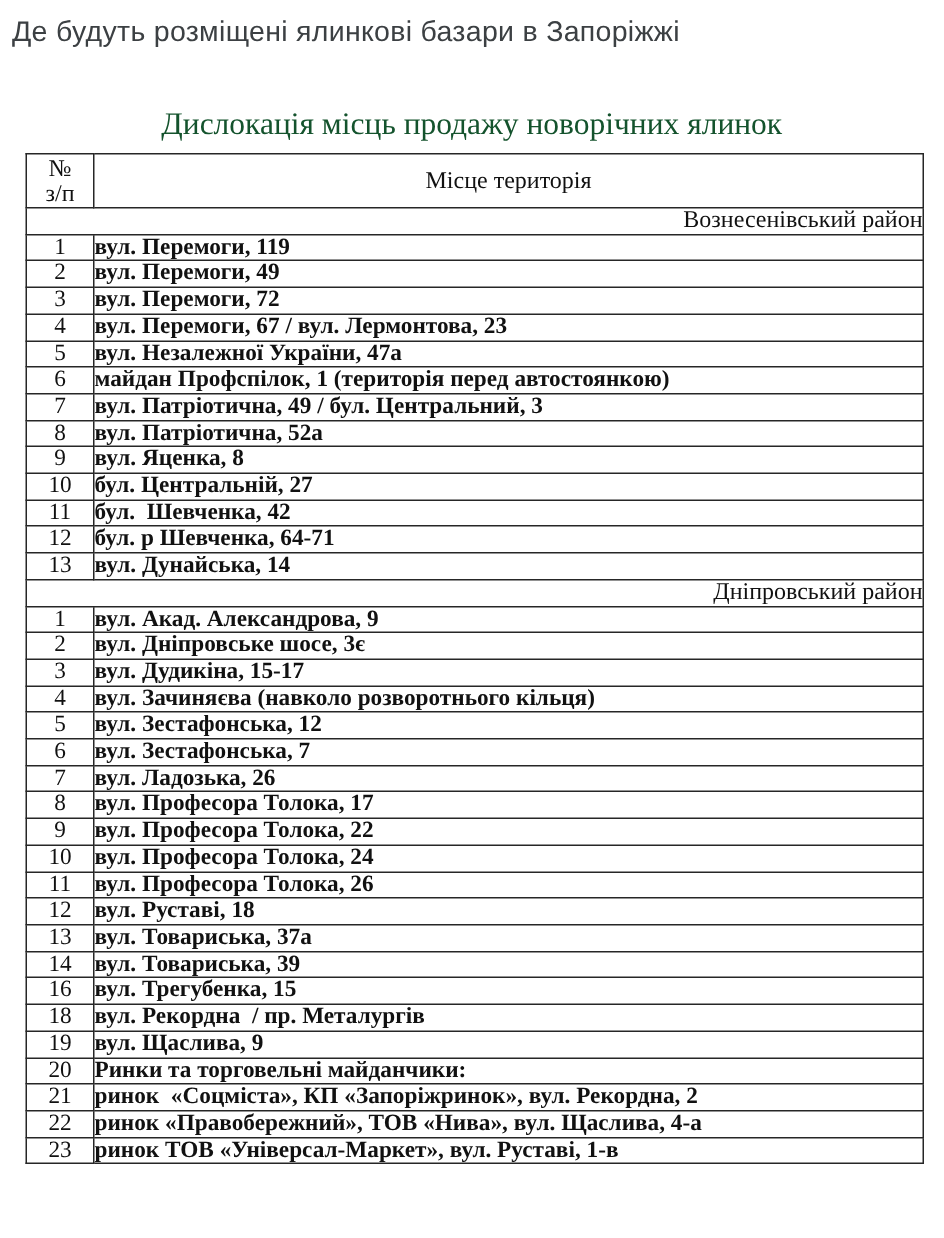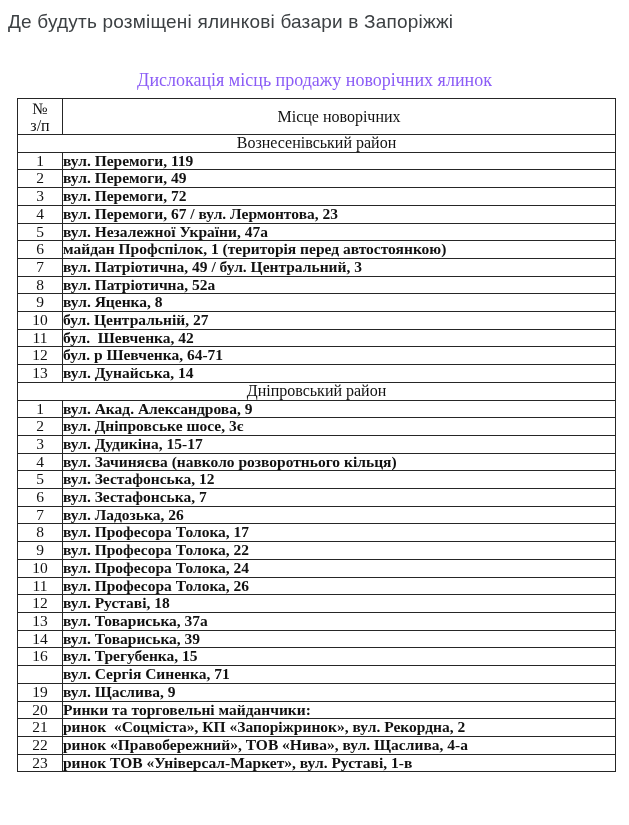--- a/index.html
+++ b/index.html
@@ -18,22 +18,22 @@
   .page-title {
     font-family: "Liberation Sans", "DejaVu Sans", sans-serif;
     font-size: 19px;
     font-weight: 400;
     color: #3c4043;
     margin: 11px 8px 0 8px;
     letter-spacing: 0.2px;
   }
   .table-caption {
     font-family: "Liberation Serif", "DejaVu Serif", serif;
-    font-size: 18px;
-    color: #8b5cf6;
+    font-size: 21px;
+    color: #14532d;
     text-align: center;
     margin: 37px 0 7px 0;
   }
   table.tree-markets {
     border-collapse: collapse;
     table-layout: fixed;
     width: 598px;
     margin-left: 17px;
   }
   table.tree-markets th,
@@ -63,21 +63,21 @@
   td.num-cell {
     text-align: center;
   }
   td.place-cell {
     text-align: left;
     padding-left: 7px;
     white-space: pre-wrap;
     font-weight: bold;
   }
   td.section-cell {
-    text-align: center;
+    text-align: right;
     font-size: 16px;
   }
 </style>
 </head>
 <body>
 
 <h1 class="page-title">Де будуть розміщені ялинкові базари в Запоріжжі</h1>
 
 <div class="table-caption">Дислокація місць продажу новорічних ялинок</div>
 
@@ -87,21 +87,21 @@
     <col class="place-col">
   </colgroup>
   <thead>
     <tr>
       <th>
         <span class="two-line">
           <span>№</span>
           <span>з/п</span>
         </span>
       </th>
-      <th>Місце новорічних</th>
+      <th>Місце територія</th>
     </tr>
   </thead>
   <tbody id="table-body">
       <tr>
         <td colspan="2" class="section-cell">Вознесенівський район</td>
       </tr>
       <tr>
         <td class="num-cell">1</td>
         <td class="place-cell">вул. Перемоги, 119</td>
       </tr>
@@ -210,22 +210,22 @@
       </tr>
       <tr>
         <td class="num-cell">14</td>
         <td class="place-cell">вул. Товариська, 39</td>
       </tr>
       <tr>
         <td class="num-cell">16</td>
         <td class="place-cell">вул. Трегубенка, 15</td>
       </tr>
       <tr>
-        <td class="num-cell"></td>
-        <td class="place-cell">вул. Сергія Синенка, 71</td>
+        <td class="num-cell">18</td>
+        <td class="place-cell">вул. Рекордна  / пр. Металургів</td>
       </tr>
       <tr>
         <td class="num-cell">19</td>
         <td class="place-cell">вул. Щаслива, 9</td>
       </tr>
       <tr>
         <td class="num-cell">20</td>
         <td class="place-cell">Ринки та торговельні майданчики:</td>
       </tr>
       <tr>

